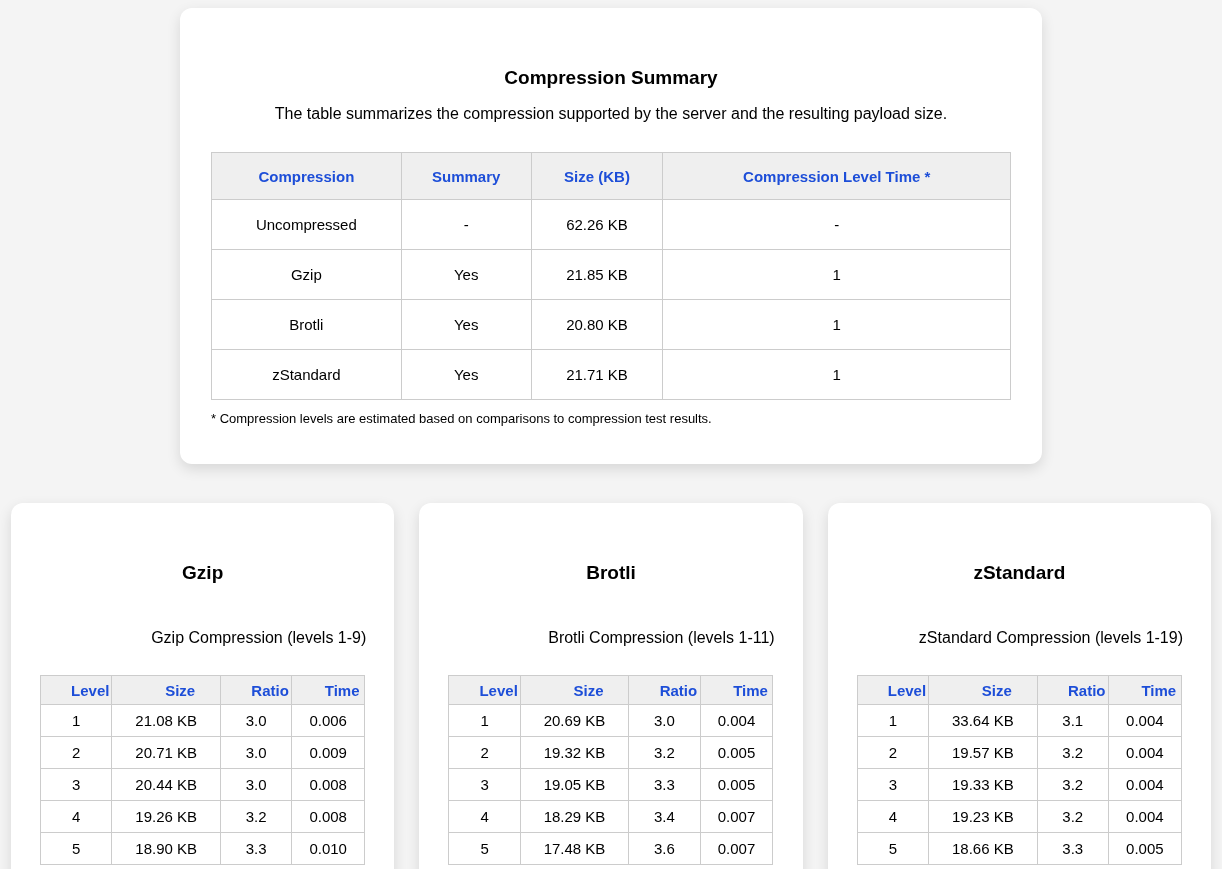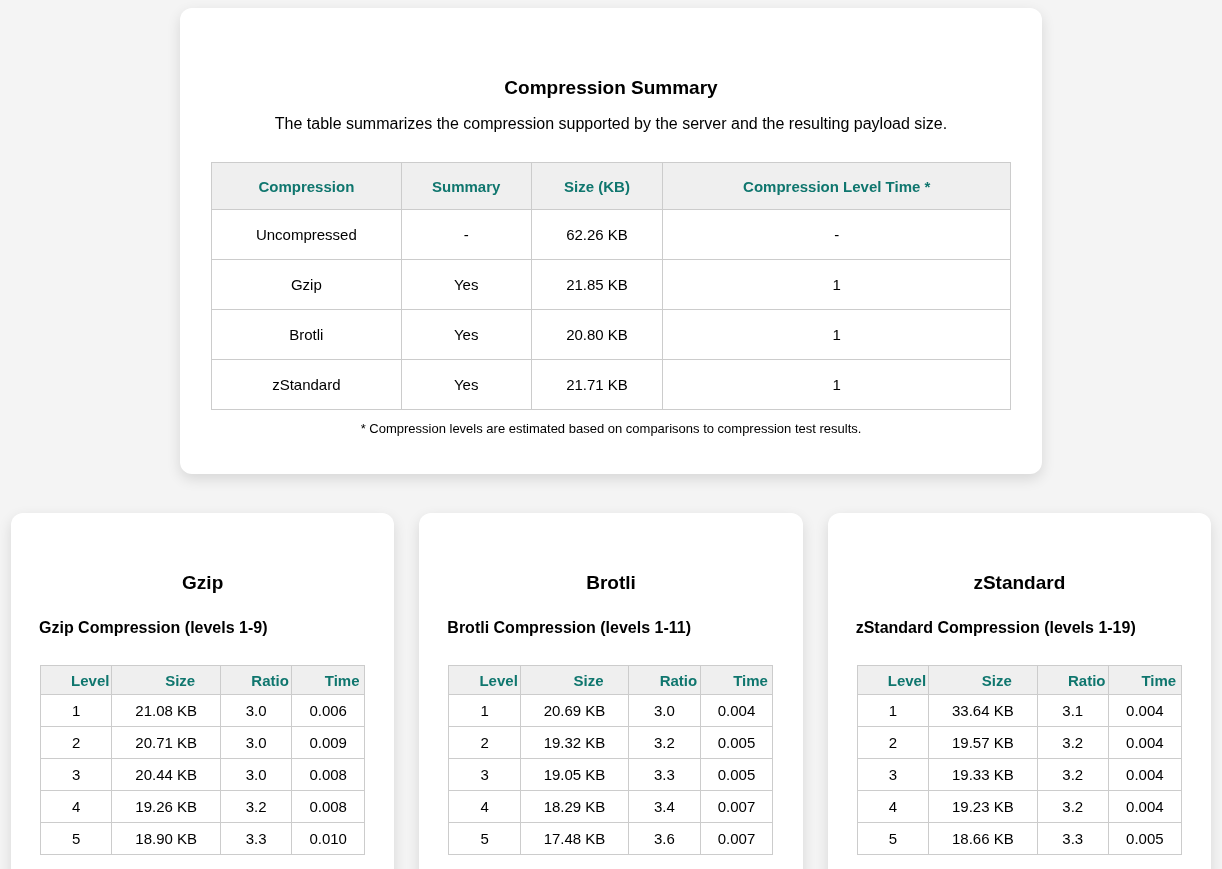--- a/index.html
+++ b/index.html
@@ -17,21 +17,21 @@
     border-radius: 12px;
     box-shadow: 0 5px 14px rgba(0,0,0,0.12);
   }
   .summary-card {
     width: 862px;
     margin: 8px auto 0 auto;
     box-sizing: border-box;
     padding: 54px 31px 38px 31px;
   }
   .summary-card h1 {
-    margin: 14px;
+    margin: 4px;
     font-size: 19px;
     font-weight: bold;
     text-align: center;
     line-height: 23px;
   }
   .summary-card .description {
     margin: 15px 0 0 0;
     font-size: 16px;
     text-align: center;
     line-height: 19px;
@@ -43,38 +43,37 @@
   th, td {
     border: 1px solid #cccccc;
     text-align: center;
     vertical-align: middle;
     padding: 0;
     overflow: hidden;
     white-space: nowrap;
   }
   th {
     background: #efefef;
-    color: #0f766e;
+    color: #1d4ed8;
     font-weight: bold;
   }
   .summary-table {
     width: 800px;
     margin: 29px auto 0 auto;
     font-size: 15px;
   }
   .summary-table th { height: 46px; }
   .summary-table td { height: 49px; }
   .summary-table col:nth-child(1) { width: 23.75%; }
   .summary-table col:nth-child(2) { width: 16.25%; }
   .summary-table col:nth-child(3) { width: 16.5%; }
   .summary-table col:nth-child(4) { width: 43.5%; }
   .footnote {
     margin: 11px 0 0 0;
     font-size: 13px;
-    text-align: center;
   }
   .cards-row {
     display: flex;
     gap: 25px;
     padding: 0 11px;
     margin-top: 39px;
     align-items: stretch;
   }
   .detail-card {
     flex: 1;
@@ -83,25 +82,24 @@
     min-height: 400px;
   }
   .detail-card h2 {
     margin: 0;
     font-size: 19px;
     font-weight: bold;
     text-align: center;
     line-height: 23px;
   }
   .detail-card .subtitle {
-    margin: 24px 0 0 0;
+    margin: 44px 0 0 0;
     font-size: 16px;
-    text-align: left;
+    text-align: right;
     line-height: 19px;
-    font-weight: bold;
   }
   .levels-table {
     width: 325px;
     margin: 28px auto 0 auto;
     font-size: 15px;
   }
   .levels-table th { height: 28px; padding-left: 28px; }
   .levels-table td { height: 31px; }
   .levels-table col:nth-child(1) { width: 22%; }
   .levels-table col:nth-child(2) { width: 33.5%; }

